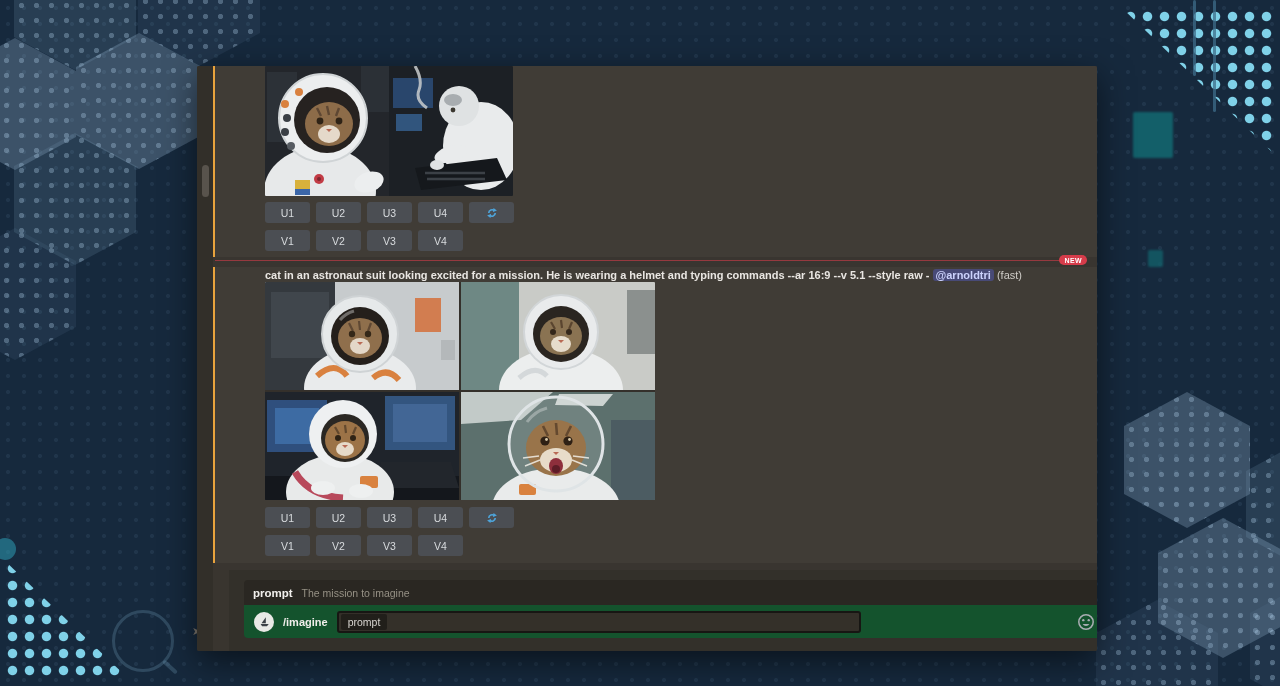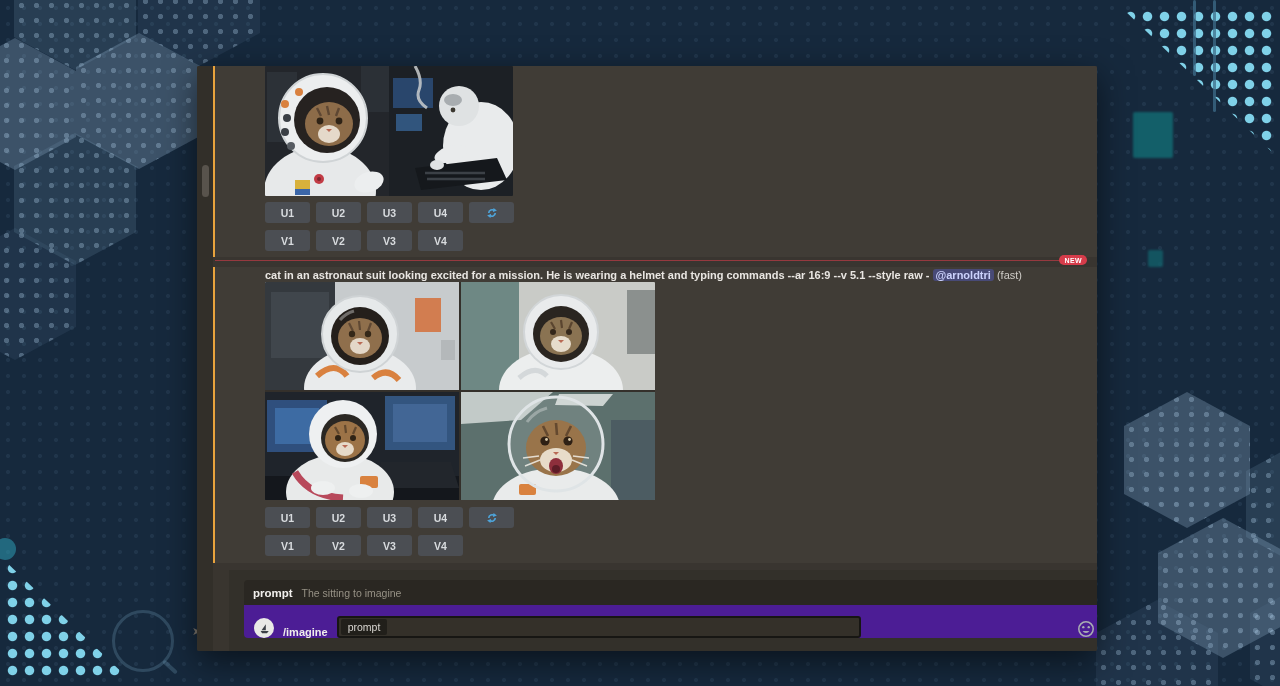--- a/index.html
+++ b/index.html
@@ -59,42 +59,42 @@
 
   .grid-img{position:absolute;left:50px;cursor:pointer;display:block;border-radius:1px;overflow:hidden;}
   .grid1{top:0;width:248px;height:130px;}
   .grid2{top:15px;width:390px;height:218px;}
 
   .btnrow{position:absolute;left:50px;display:flex;gap:6px;}
   .msg1 .u-row{top:136px;} .msg1 .v-row{top:164px;}
   .msg2 .u-row{top:240px;} .msg2 .v-row{top:268px;}
   .mj-btn{
     width:45px;height:21px;background:#4b4e53;border:none;border-radius:3px;
-    color:#d8dbde;font-size:10.5px;font-weight:700;font-family:inherit;
+    color:#d8dbde;font-size:10.5px;font-weight:400;font-family:inherit;
     display:flex;align-items:center;justify-content:center;cursor:pointer;padding:0;
   }
   .mj-btn svg{display:block;}
 
   .new-divider{position:absolute;top:194px;left:2px;right:10px;border-top:1px solid rgba(214,60,74,.6);}
   .new-pill{
     position:absolute;right:0;top:-6px;background:#d63c4a;color:#fff;
     font-size:7px;font-weight:700;letter-spacing:.4px;padding:2px 5px 1px;border-radius:7px;line-height:7px;
   }
 
   
   .composer-zone{position:absolute;left:32px;top:504px;width:884px;height:81px;background:#33302a;}
   .opt-popup{
     position:absolute;left:15px;right:10px;top:10px;height:25px;background:#2a2722;
     border-radius:4px 4px 0 0;display:flex;align-items:center;padding-left:9px;box-sizing:border-box;
   }
   .opt-name{font-size:11.5px;font-weight:700;color:#f1efec;}
   .opt-desc{font-size:10.5px;color:#969185;margin-left:9px;}
   .input-row{
-    position:absolute;left:15px;right:10px;top:35px;height:33px;background:#4c1d95;
-    border-radius:0 0 4px 4px;display:flex;align-items:flex-end;box-sizing:border-box;padding:0 8px;
+    position:absolute;left:15px;right:10px;top:35px;height:33px;background:#14532d;
+    border-radius:0 0 4px 4px;display:flex;align-items:center;box-sizing:border-box;padding:0 8px;
   }
   .avatar{width:20px;height:20px;border-radius:50%;background:#e9e9e6;margin-left:2px;
     display:flex;align-items:center;justify-content:center;flex:0 0 auto;cursor:pointer;}
   .command{font-size:11px;font-weight:700;color:#f0eeeb;margin-left:9px;white-space:nowrap;}
   .prompt-box{
     margin-left:9px;width:524px;height:22px;border:2px solid #171613;border-radius:3px;
     background:#343029;display:flex;align-items:center;box-sizing:border-box;overflow:hidden;cursor:text;flex:0 0 auto;
   }
   .prompt-chip{background:#211f1a;color:#d9d6d1;font-size:10.5px;padding:2px 7px;margin-left:2px;border-radius:2px;white-space:nowrap;}
   .prompt-value{font-size:10.5px;color:#efede9;margin-left:8px;white-space:nowrap;}
@@ -311,21 +311,21 @@
         <button class="mj-btn">V2</button>
         <button class="mj-btn">V3</button>
         <button class="mj-btn">V4</button>
       </div>
     </div>
   </div>
 
   <div class="composer-zone">
     <div class="opt-popup">
       <span class="opt-name">prompt</span>
-      <span class="opt-desc">The sitting to imagine</span>
+      <span class="opt-desc">The mission to imagine</span>
     </div>
     <div class="input-row">
       <div class="avatar">
         <svg width="13" height="13" viewBox="0 0 20 20">
           <path d="M5.5 12.5 L12 3.5 L12 12.5 Z" fill="#3c4046"></path>
           <path d="M4 14h12.5l-2.8 3.2H6.3Z" fill="#3c4046"></path>
         </svg>
       </div>
       <span class="command">/imagine</span>
       <div class="prompt-box">

